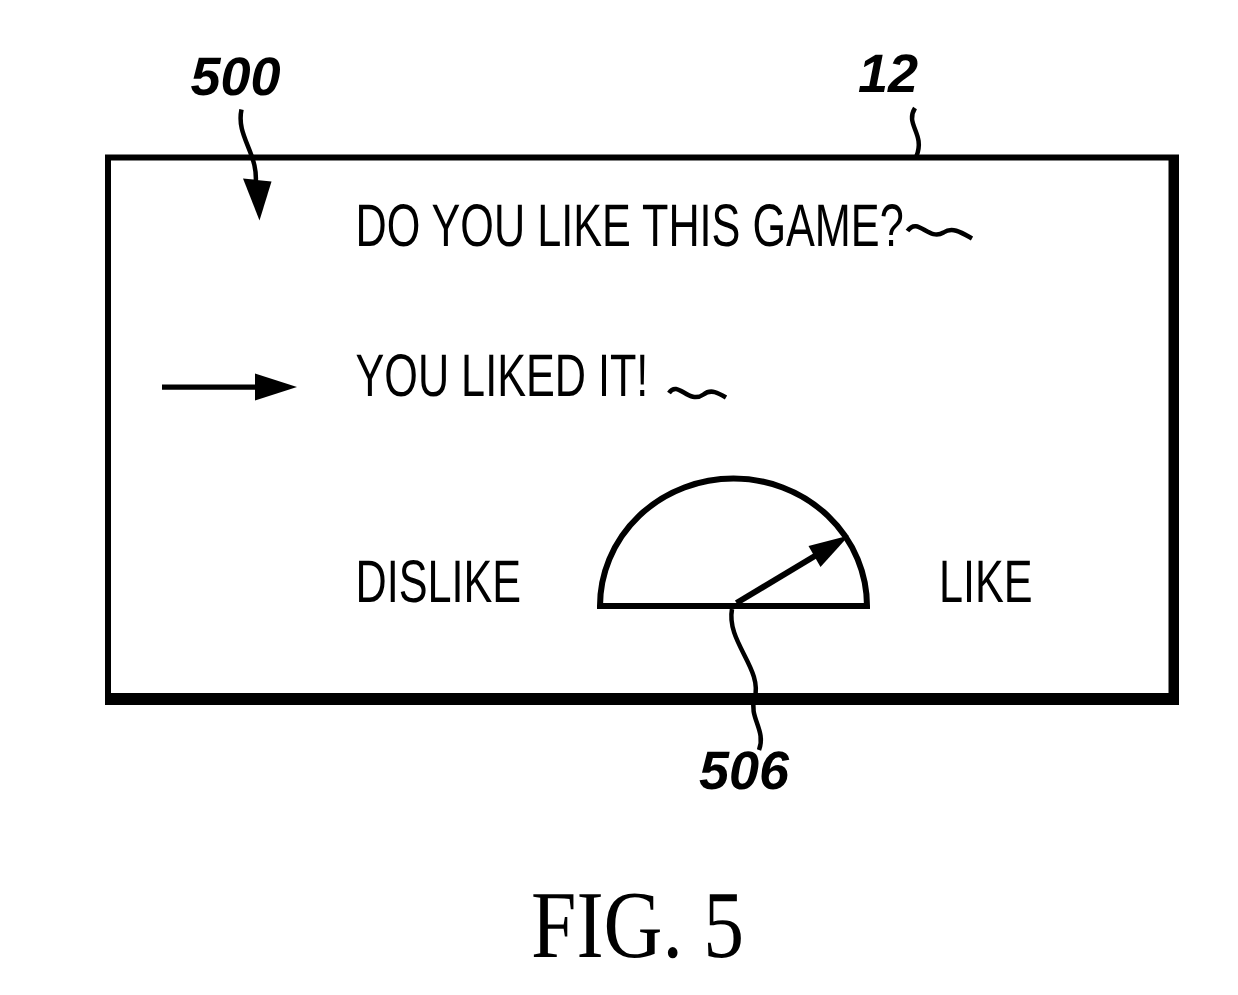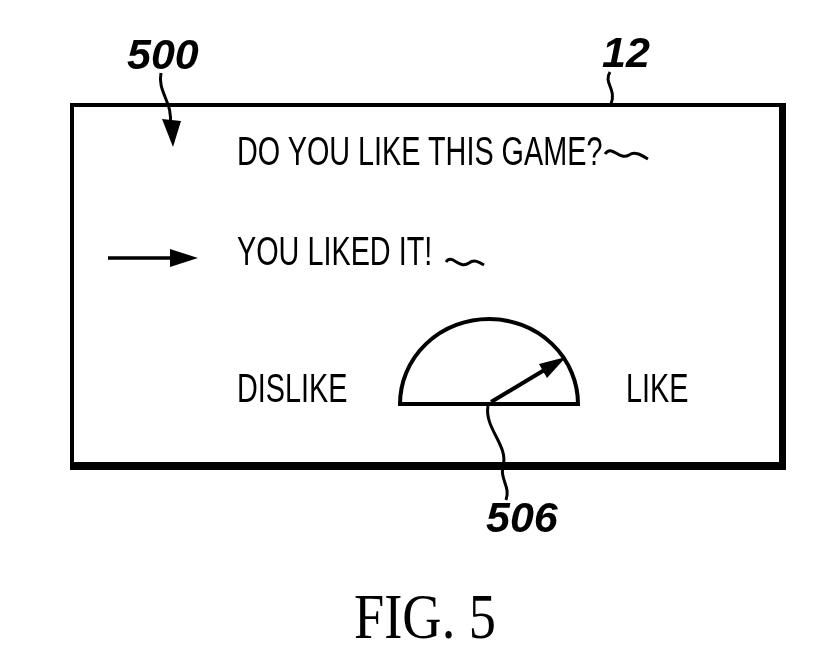--- a/index.html
+++ b/index.html
@@ -2,35 +2,35 @@
 <html><head>
 <meta charset="utf-8">
 <style>
   html,body{margin:0;padding:0;background:#ffffff;}
   .fig{position:relative;width:825px;height:663px;background:#ffffff;overflow:hidden;
        font-family:"Liberation Sans",sans-serif;color:#000;}
   .screen{position:absolute;left:70px;top:103px;width:716px;height:367px;
           box-sizing:border-box;background:#fff;border:solid #000;border-width:4px 7px 8px 4px;}
   .txt{position:absolute;font-size:40px;line-height:1;white-space:nowrap;
        transform:scaleX(0.72);transform-origin:left top;letter-spacing:0px;}
-  .ref{position:absolute;font-size:43px;line-height:1;font-style:italic;font-weight:600;
+  .ref{position:absolute;font-size:36px;line-height:1;font-style:italic;font-weight:600;
        white-space:nowrap;}
   .caption{position:absolute;left:354px;top:585px;font-family:"Liberation Serif",serif;
            font-size:64px;line-height:1;white-space:nowrap;transform:scaleX(0.85);
            transform-origin:left top;}
   svg.linework{position:absolute;left:0;top:0;pointer-events:none;}
   .q{left:237px;top:131px;}
   .r{left:237px;top:231px;}
   .dl{left:237px;top:368px;}
   .lk{left:626px;top:368px;}
   .ref500{left:127px;top:33px;}
-  .ref12{left:602px;top:31px;}
+  .ref12{left:572px;top:31px;}
   .ref502{left:649px;top:135px;}
   .ref504{left:482px;top:244px;}
-  .ref506{left:486px;top:496px;}
+  .ref506{left:466px;top:496px;}
 </style>
 </head>
 <body>
 
 <div class="fig">
 
   <div class="screen"></div>
 
   <div class="ref ref500">500</div>
   <div class="ref ref12">12</div>

